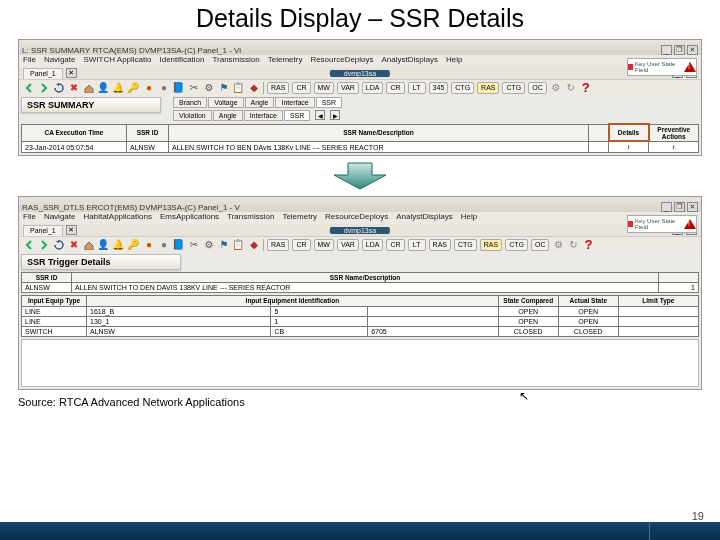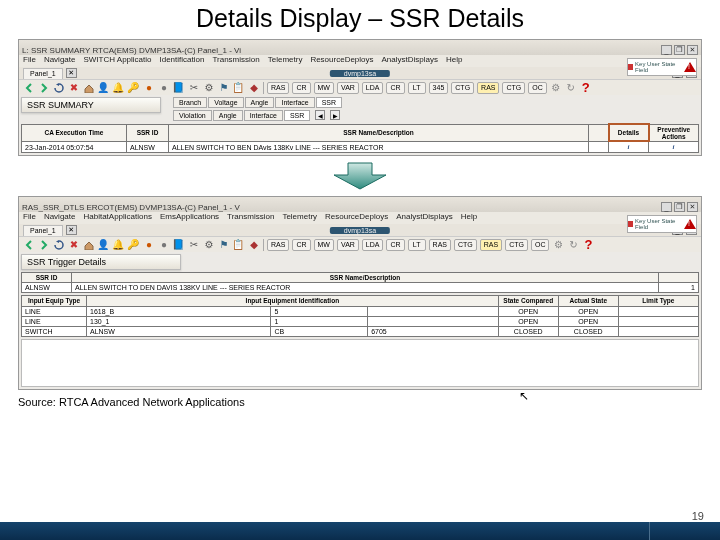--- a/index.html
+++ b/index.html
@@ -13,21 +13,21 @@
   .menubar { background: #ece9e2; height: 12px; display: flex; align-items: flex-start; gap: 8px; padding: 0 4px; font-size: 8px; color: #222; }
   .tabbar { background: #e8e4dc; height: 12px; display: flex; align-items: center; padding: 0 4px; gap: 1px; font-size: 7px; position: relative; }
   .tabbar .tab { background: #f4f2ee; border: 1px solid #bbb; border-bottom: none; padding: 1px 6px; height: 11px; display: flex; align-items: center; }
   .tabbar .url { position: absolute; left: 50%; transform: translateX(-50%); color: #eee; background: #2d5571; padding: 0 14px; border-radius: 2px; }
   .tabbar .close-x { margin-left: 2px; }
   .toolbar { background: #ece9e2; height: 16px; display: flex; align-items: center; gap: 3px; padding: 0 4px; border-top: 1px solid #ccc; }
   .tico { width: 12px; height: 12px; display: flex; align-items: center; justify-content: center; font-size: 10px; border-radius: 2px; cursor: pointer; }
   .btnchip { background: #f4f2ee; border: 1px solid #aaa; padding: 1px 3px; font-size: 7px; border-radius: 2px; display: flex; align-items: center; justify-content: center; min-width: 18px; height: 12px; cursor: pointer; }
   .qmark { color:#c00; font-weight:bold; font-size:13px; }
   .svg-ico { display: block; }
-  .section-bar { background: linear-gradient(#fdfdf9,#e6e2d8); border: 1px solid #bbb; margin: 2px; padding: 2px 5px; font-size: 9px; font-weight: normal; box-shadow: 0 1px 2px rgba(0,0,0,.15); }
+  .section-bar { background: linear-gradient(#fdfdf9,#e6e2d8); border: 1px solid #bbb; margin: 2px; padding: 2px 5px; font-size: 9px; font-weight: bold; box-shadow: 0 1px 2px rgba(0,0,0,.15); }
   .sub-tabs { display: flex; gap: 1px; margin: 2px 0 2px 150px; font-size: 7px; }
   .sub-tabs .st { background: #f2efe9; border: 1px solid #aaa; padding: 1px 5px; }
   .sub-tabs .smallbtn { width: 10px; height: 10px; border: 1px solid #888; background: #eee; display: flex; align-items: center; justify-content: center; font-size: 6px; cursor: pointer; margin-left: 4px; }
   table { border-collapse: collapse; font-size: 7px; width: 100%; }
   th, td { border: 1px solid #777; padding: 1px 3px; background: #fff; text-align: left; }
   th { background: #f4f2ec; font-weight: bold; text-align: center; }
   .grid-wrap { margin: 0 2px 2px; }
   .blank-body { background: #fff; height: 48px; margin: 0 2px 2px; border: 1px solid #bbb; }
   .highlight-box { border: 2px solid #b55a2a; }
   .arrow-down { width: 60px; height: 28px; margin: 6px auto; position: relative; }

